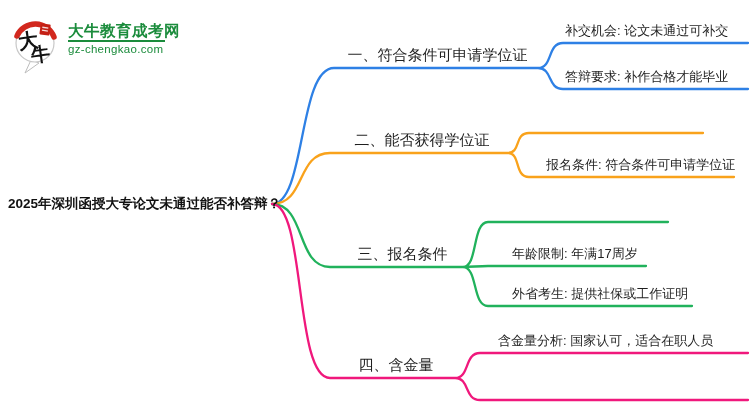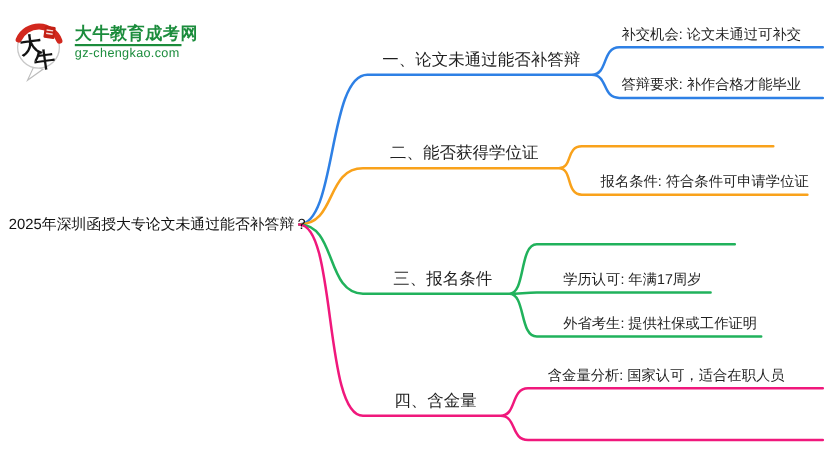--- a/index.html
+++ b/index.html
@@ -7,21 +7,21 @@
     position:relative;width:750px;height:410px;background:#ffffff;overflow:hidden;
     font-family:"Liberation Sans","DejaVu Sans",sans-serif;
   }
   .wires{position:absolute;left:0;top:0;width:750px;height:410px;}
   .node{
     position:absolute;white-space:nowrap;color:#1f1f1f;
     font-size:13px;line-height:18px;
   }
   .root-label{
     position:absolute;left:8px;top:195px;white-space:nowrap;
-    color:#111;font-size:13.5px;line-height:18px;font-weight:400;
+    color:#111;font-size:13.5px;line-height:18px;font-weight:700;
   }
   .branch-label{
     position:absolute;text-align:center;white-space:nowrap;color:#1f1f1f;
     font-size:15px;line-height:20px;
   }
   
   .logo{position:absolute;left:12px;top:16px;display:flex;align-items:flex-start;text-decoration:none;cursor:pointer;}
   .logo-mark{width:50px;height:60px;display:block;}
   .logo-text{margin-left:6px;margin-top:6px;}
   .logo-title{
@@ -68,27 +68,27 @@
     </svg>
     <span class="logo-text">
       <span class="logo-title" style="display:block">大牛教育成考网</span>
       <span class="logo-divider" style="display:block"></span>
       <span class="logo-domain" style="display:block">gz-chengkao.com</span>
     </span>
   </a>
 
   <div class="root-label">2025年深圳函授大专论文未通过能否补答辩？</div>
 
-  <div class="branch-label" style="left:335px;top:45px;width:205px">一、论文未通过能否补答辩</div>
+  <div class="branch-label" style="left:335px;top:45px;width:205px">一、符合条件可申请学位证</div>
   <div class="node" style="left:565px;top:22px">补交机会: 论文未通过可补交</div>
   <div class="node" style="left:565px;top:68px">答辩要求: 补作合格才能毕业</div>
 
   <div class="branch-label" style="left:332px;top:130px;width:180px">二、能否获得学位证</div>
   <div class="node" style="left:546px;top:156px">报名条件: 符合条件可申请学位证</div>
 
   <div class="branch-label" style="left:335px;top:244px;width:135px">三、报名条件</div>
-  <div class="node" style="left:512px;top:245px">学历认可: 年满17周岁</div>
+  <div class="node" style="left:512px;top:245px">年龄限制: 年满17周岁</div>
   <div class="node" style="left:512px;top:285px">外省考生: 提供社保或工作证明</div>
 
   <div class="branch-label" style="left:332px;top:355px;width:128px">四、含金量</div>
   <div class="node" style="left:498px;top:332px">含金量分析: 国家认可，适合在职人员</div>
 
 </div>
 
 </body></html>

